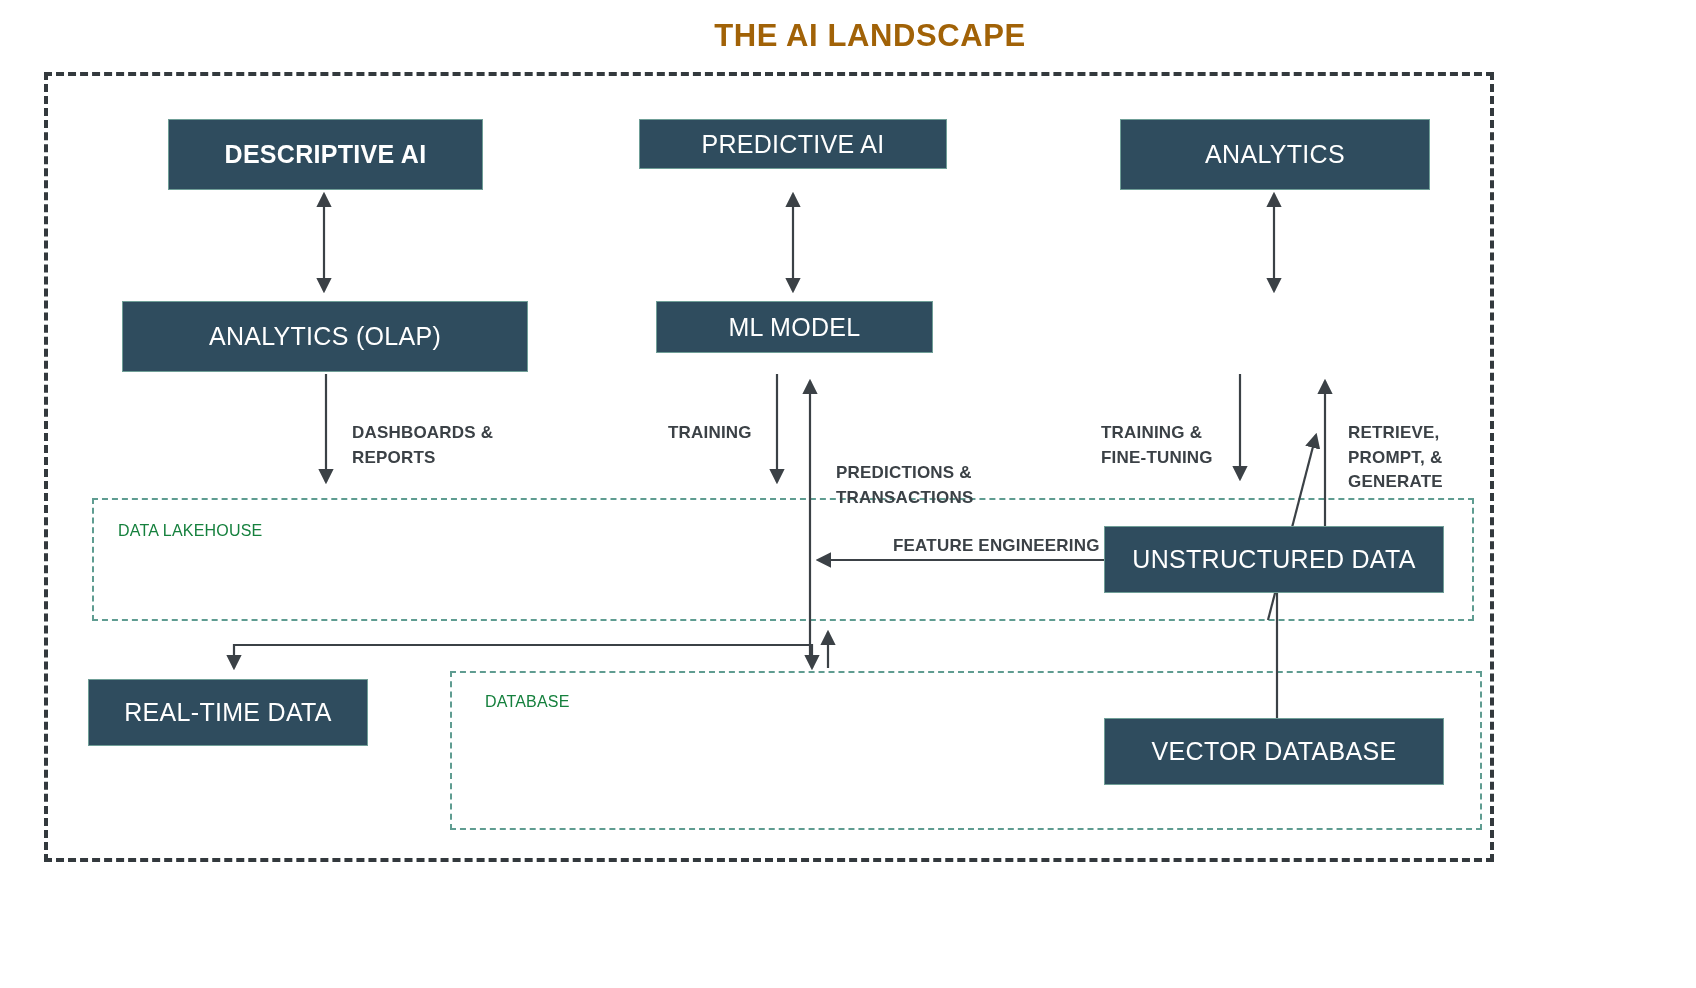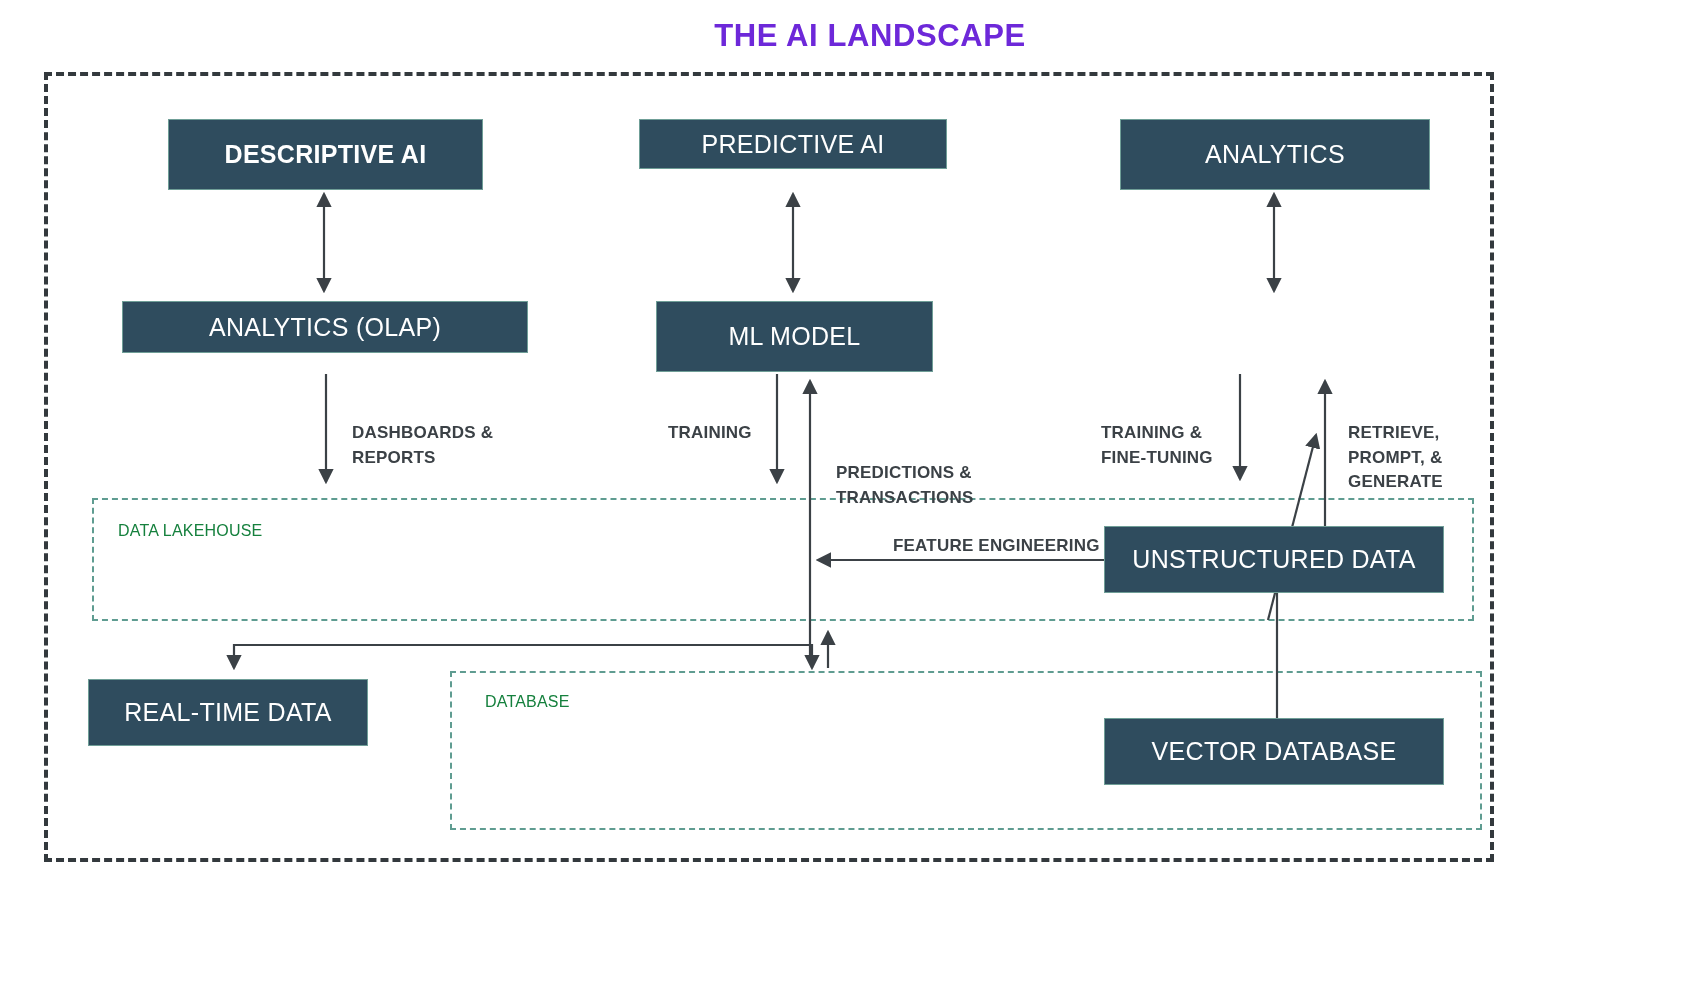--- a/index.html
+++ b/index.html
@@ -17,21 +17,21 @@
   }
 
   
   #title {
     position: absolute;
     left: 0; top: 18px; width: 1696px;
     text-align: center;
     font-size: 31px;
     font-weight: bold;
     letter-spacing: 0.6px;
-    color: #6d28d9;
+    color: #a16207;
     padding-left: 44px;
   }
 
   
   #outer-frame {
     position: absolute;
     left: 44px; top: 72px;
     width: 1450px; height: 790px;
     border: 4px dashed #33393d;
     background: transparent;
@@ -140,23 +140,23 @@
       <line x1="1277" y1="593" x2="1277" y2="722"></line>
     </g>
   </svg>
 
   <div class="node" style="left:168px; top:119px; width:315px; height:71px;font-weight:bold;">DESCRIPTIVE AI</div>
 
   <div class="node" style="left:639px; top:119px; width:308px; height:50px;">PREDICTIVE AI</div>
 
   <div class="node" style="left:1120px; top:119px; width:310px; height:71px;">ANALYTICS</div>
 
-  <div class="node" style="left:122px; top:301px; width:406px; height:52px;">ANALYTICS (OLAP)</div>
+  <div class="node" style="left:122px; top:301px; width:406px; height:71px;">ANALYTICS (OLAP)</div>
 
-  <div class="node" style="left:656px; top:301px; width:277px; height:71px;">ML MODEL</div>
+  <div class="node" style="left:656px; top:301px; width:277px; height:52px;">ML MODEL</div>
 
 
   <div class="node" style="left:1104px; top:526px; width:340px; height:67px;">UNSTRUCTURED DATA</div>
 
   <div class="node" style="left:88px; top:679px; width:280px; height:67px;">REAL-TIME DATA</div>
 
   <div class="node" style="left:1104px; top:718px; width:340px; height:67px;">VECTOR DATABASE</div>
 
   <div class="edge-label" style="left:352px; top:421px;">DASHBOARDS &amp;
 REPORTS</div>

